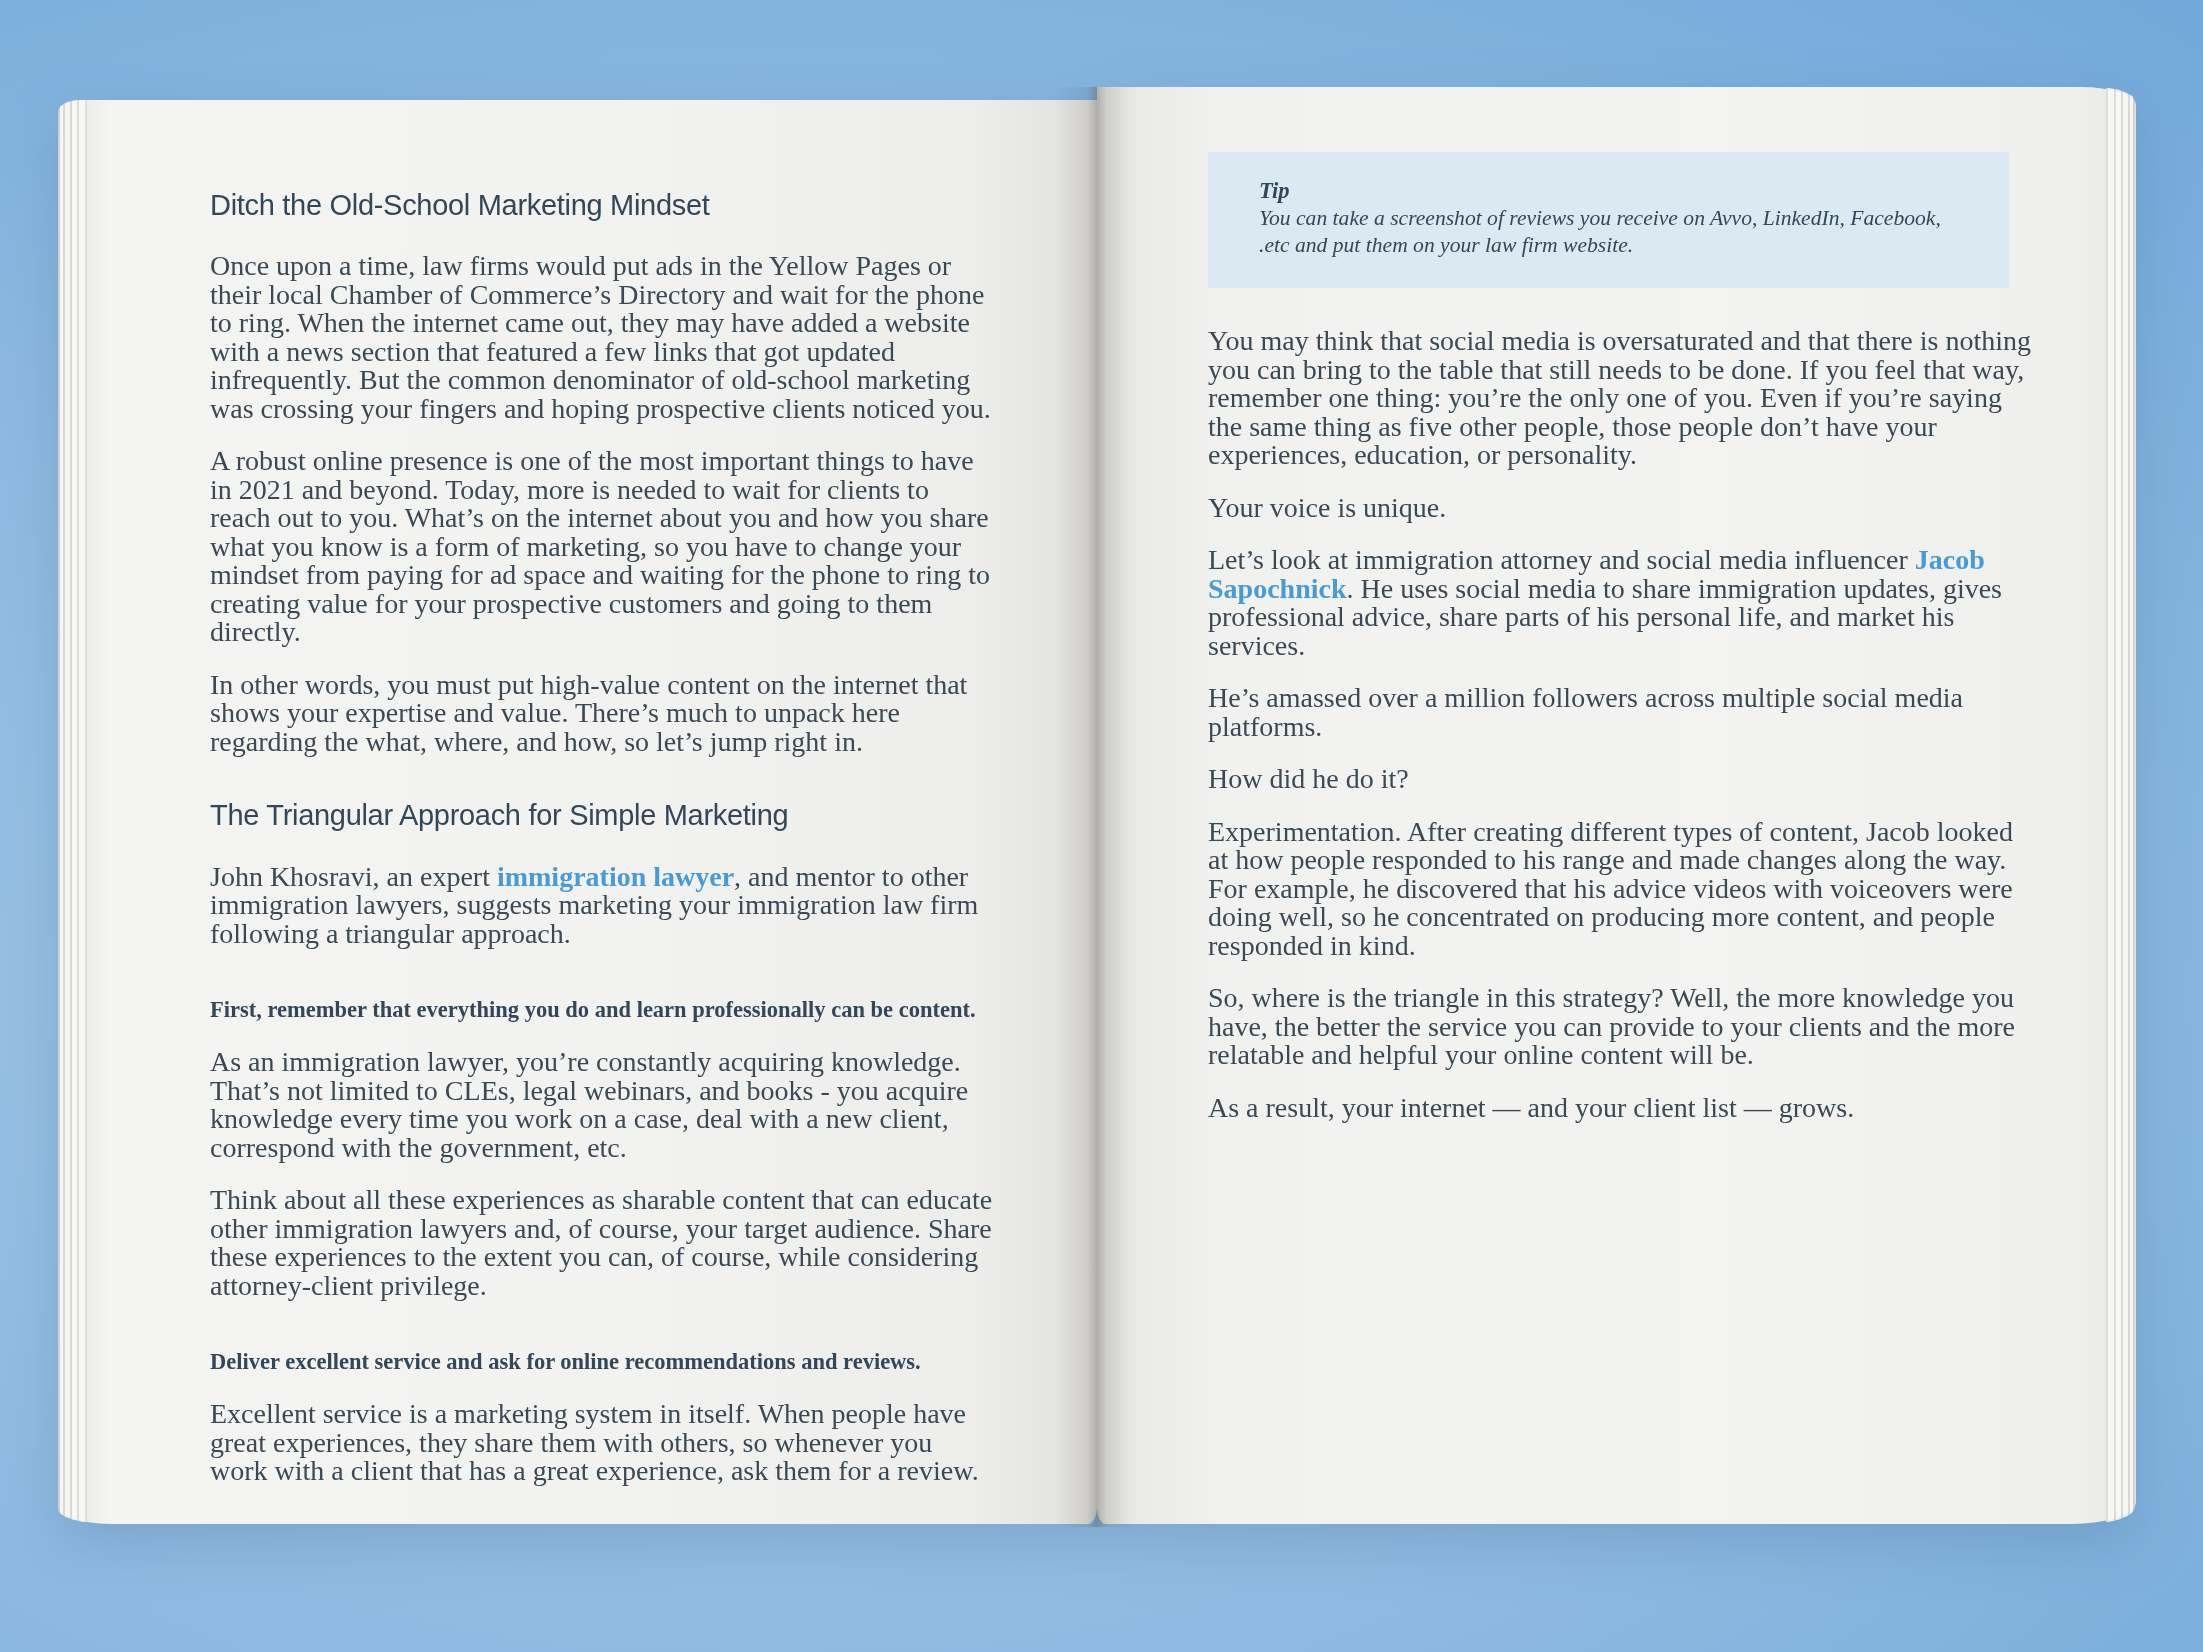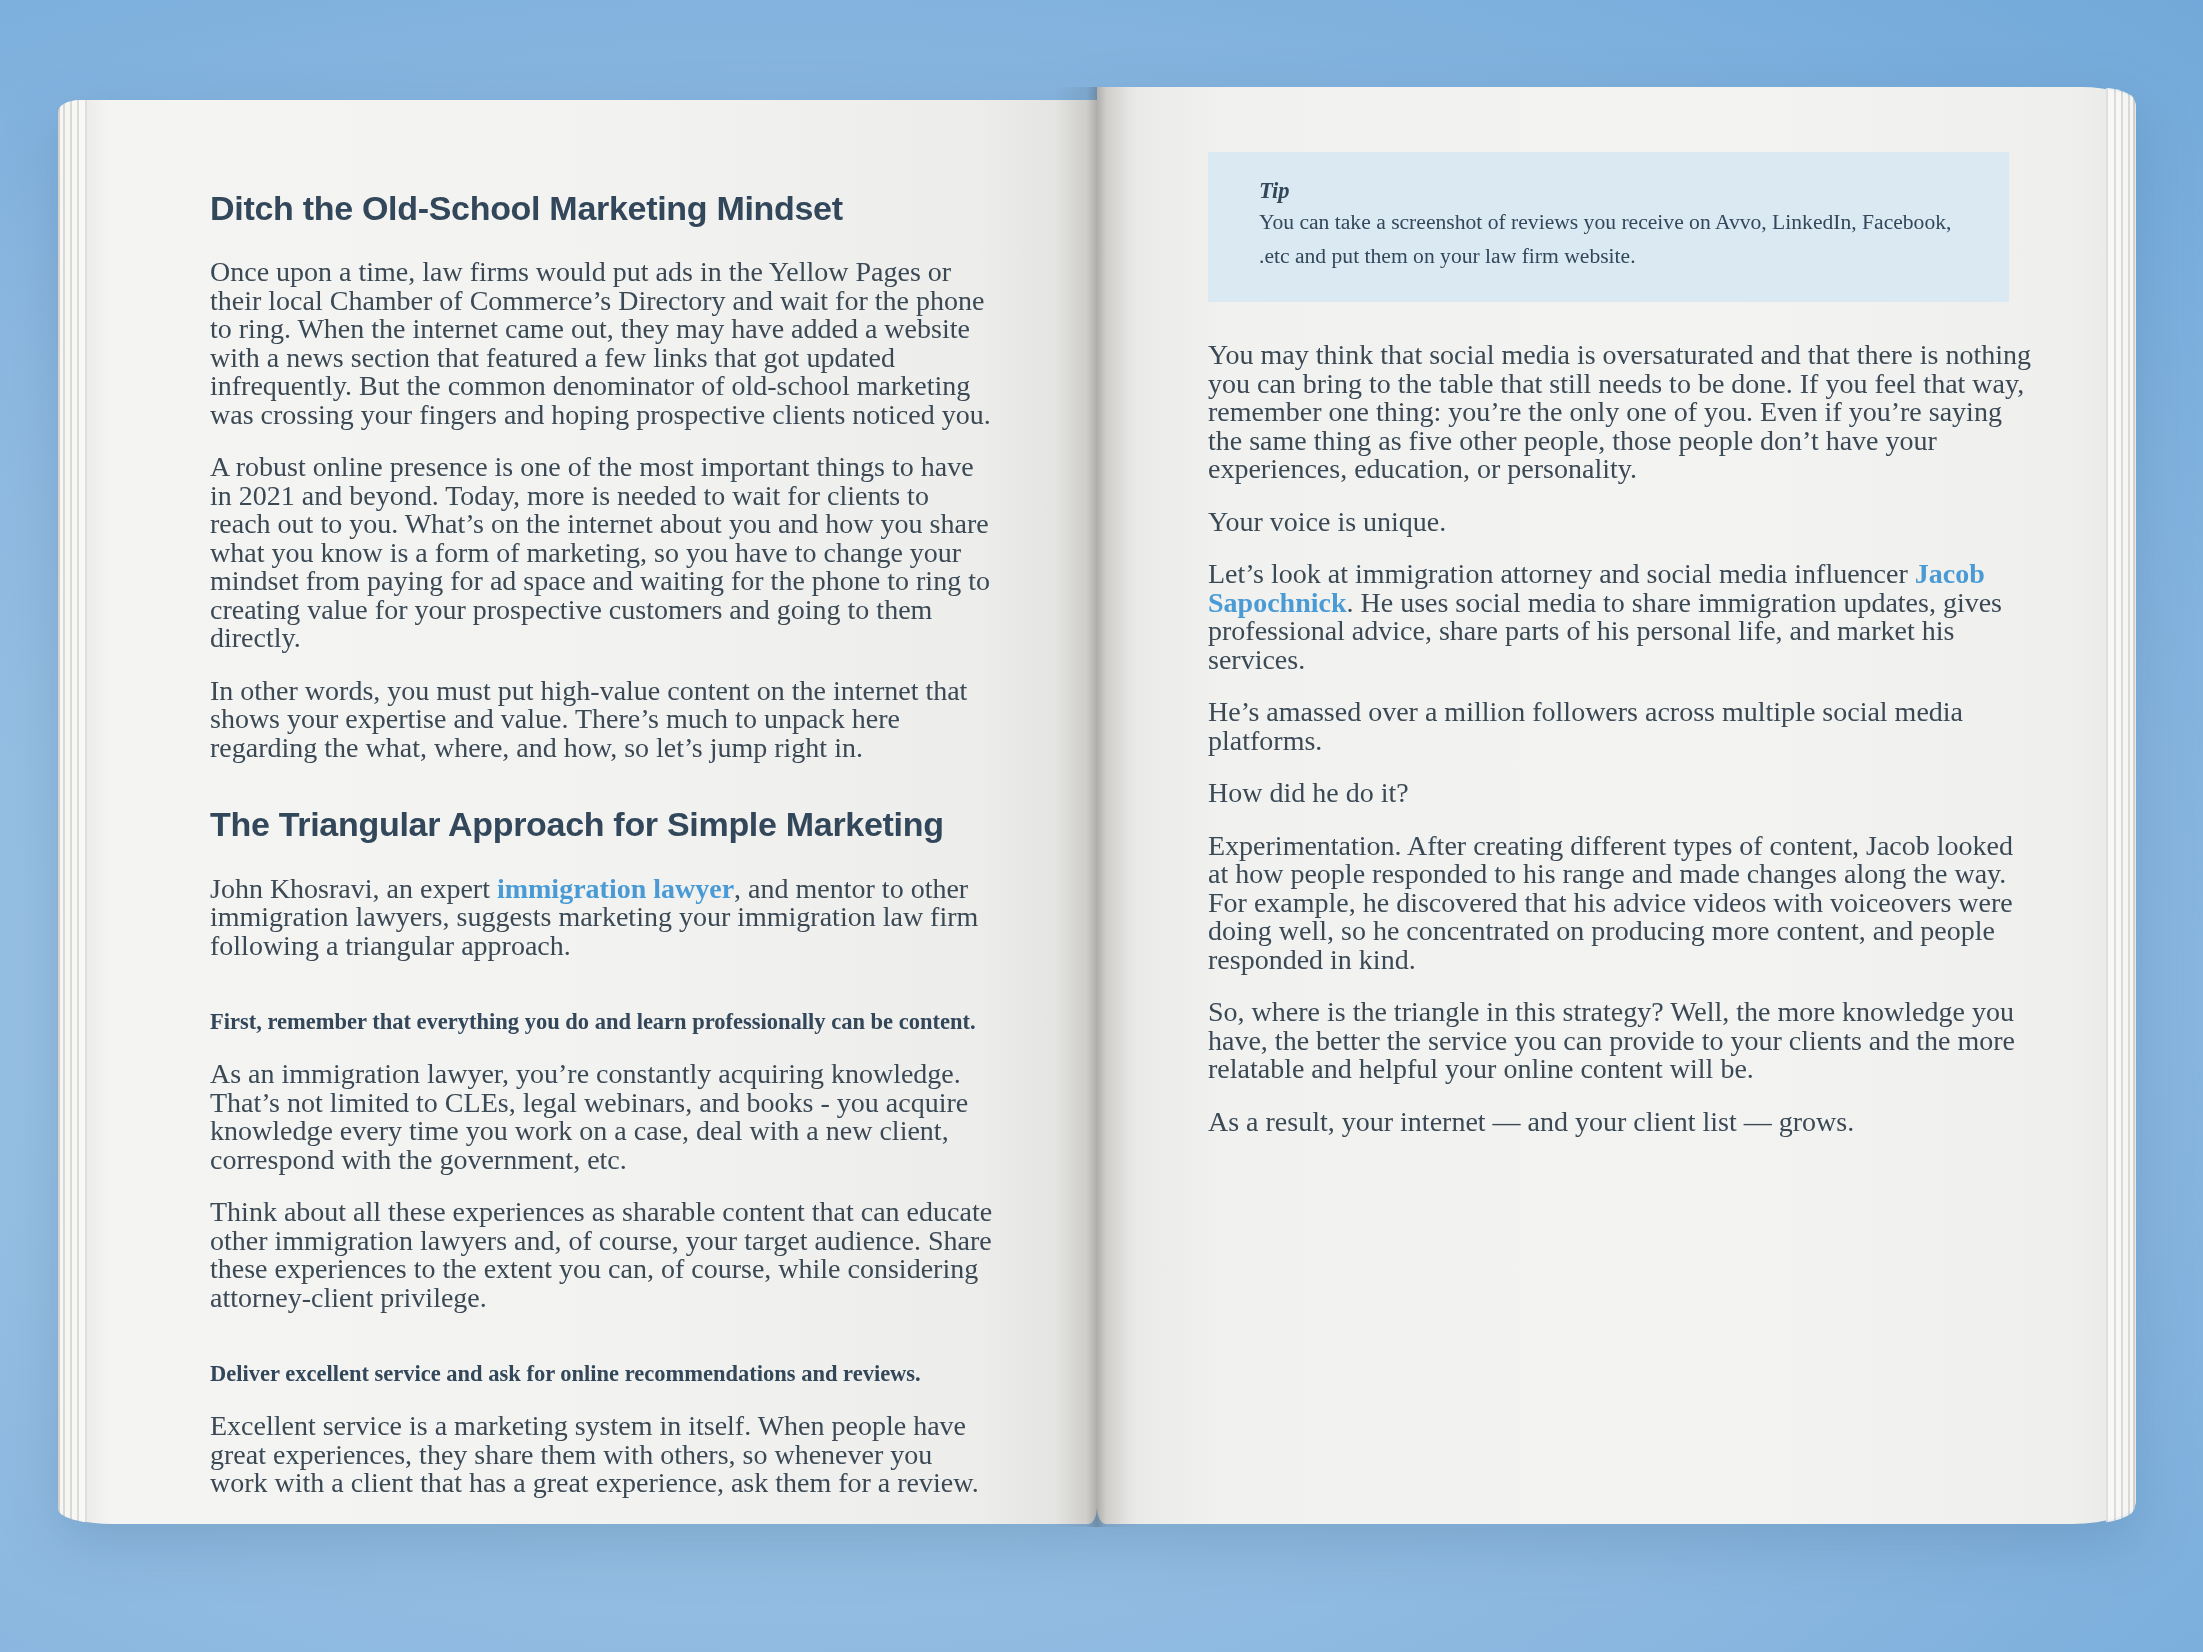--- a/index.html
+++ b/index.html
@@ -75,22 +75,22 @@
       rgba(80,76,68,0) 0%, rgba(80,76,68,0.10) 38%,
       rgba(55,52,46,0.26) 50%,
       rgba(80,76,68,0.10) 62%, rgba(80,76,68,0) 100%);
     pointer-events: none;
     z-index: 5;
   }
 
   
   .h-sans {
     font-family: "Liberation Sans", sans-serif;
-    font-weight: 700;
-    font-size: 34px;
+    font-weight: 400;
+    font-size: 29px;
     line-height: 1.22;
     color: #33475b;
     letter-spacing: -0.3px;
   }
   .h1 { margin-bottom: 29px; }
   .h2 { margin-top: 42px; margin-bottom: 29px; }
 
   p.body {
     font-size: 28px;
     line-height: 28.5px;
@@ -122,22 +122,23 @@
   }
   .tip-title {
     font-size: 22.5px;
     font-weight: 700;
     font-style: italic;
     color: #33475b;
     line-height: 29px;
   }
   .tip-body {
     font-size: 21.6px;
+    font-style: italic;
     color: #33475b;
-    line-height: 34px;
+    line-height: 27px;
   }
 </style>
 </head>
 <body>
 
 <div class="book">
 
   <div class="page page-left">
     <h1 class="h-sans h1">Ditch the Old-School Marketing Mindset</h1>
 

